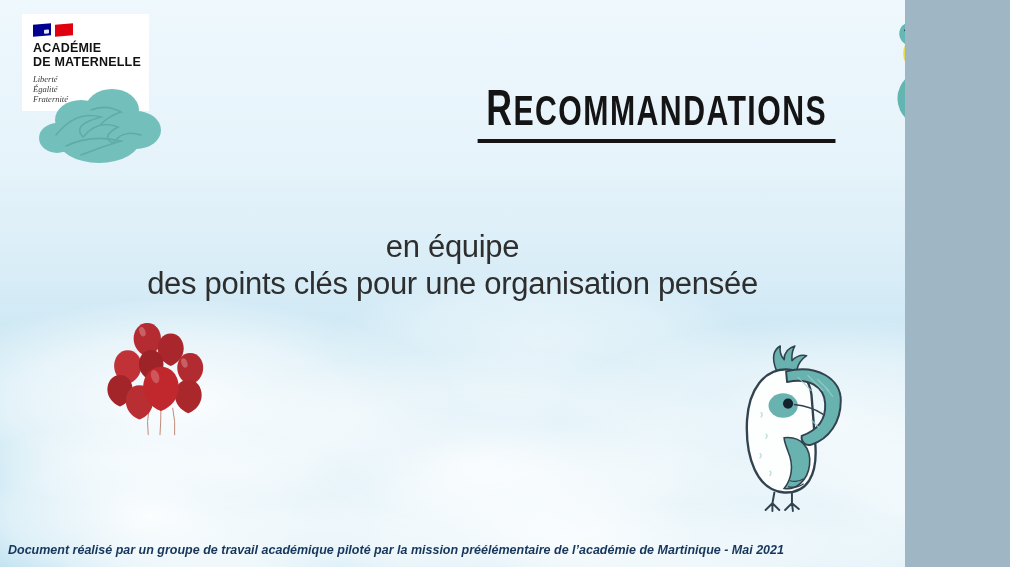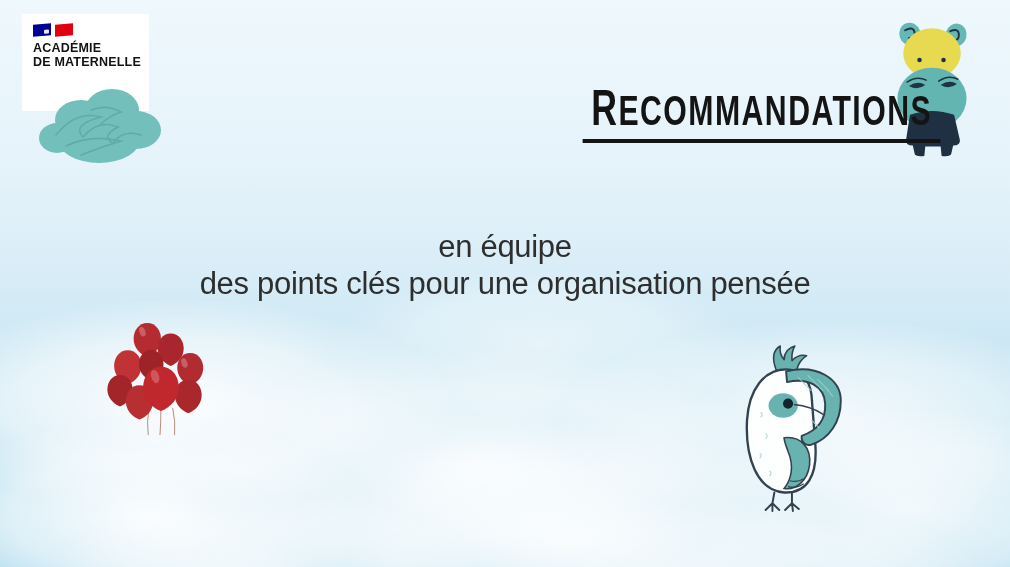--- a/index.html
+++ b/index.html
@@ -1,19 +1,20 @@
 <!DOCTYPE html>
 <html><head>
 <meta charset="utf-8">
 <style>
   html,body{margin:0;padding:0;background:#9fb7c4;}
   .slide{
-    position:relative;width:1010px;height:567px;overflow:hidden;
+    position:relative;width:874px;height:567px;overflow:hidden;
     font-family:"Liberation Sans",sans-serif;
     background:linear-gradient(180deg,#eef8fd 0%,#e6f3fa 28%,#dbeef8 45%,#cde8f4 60%,#bfe2f1 78%,#b2dcee 100%);
+    padding-left:31px;
   }
   
   .cloud{position:absolute;border-radius:50%;pointer-events:none;
     background:radial-gradient(ellipse at center,rgba(255,255,255,.95) 0%,rgba(255,255,255,.55) 45%,rgba(255,255,255,0) 72%);}
   .c1{left:-90px;top:300px;width:540px;height:210px;}
   .c2{left:190px;top:350px;width:580px;height:230px;opacity:.9;}
   .c3{left:560px;top:320px;width:540px;height:200px;opacity:.85;}
   .c4{left:-70px;top:420px;width:440px;height:190px;}
   .c5{left:290px;top:430px;width:540px;height:210px;opacity:.9;}
   .c6{left:690px;top:410px;width:440px;height:200px;opacity:.85;}
@@ -71,20 +72,25 @@
   <div class="cloud c9"></div>
 
   <div class="logo">
     <div class="flag">
       <span class="b"></span>
       <span class="r"></span>
     </div>
     <div class="logo-name">
       <div>ACADÉMIE</div>
       <div>DE MATERNELLE</div>
+    </div>
+    <div class="motto">
+      <div>Liberté</div>
+      <div>Égalité</div>
+      <div>Fraternité</div>
     </div>
   </div>
 
   <svg class="teal-cloud" viewBox="0 0 130 90">
     <g fill="#72bfbb">
       <ellipse cx="45" cy="40" rx="26" ry="20"></ellipse>
       <ellipse cx="76" cy="30" rx="27" ry="21"></ellipse>
       <ellipse cx="100" cy="50" rx="25" ry="19"></ellipse>
       <ellipse cx="63" cy="58" rx="42" ry="25"></ellipse>
       <ellipse cx="21" cy="58" rx="18" ry="15"></ellipse>
@@ -168,14 +174,15 @@
   <div class="title-wrap">
     <span class="title">RECOMMANDATIONS</span>
   </div>
 
 
   <div class="body-text">
     <div>en équipe</div>
     <div>des points clés pour une organisation pensée</div>
   </div>
 
+  <div class="footer">Document réalisé par un groupe de travail académique piloté par la mission préélémentaire de l’académie de Martinique - Mai 2021</div>
 
 </div>
 
 </body></html>

